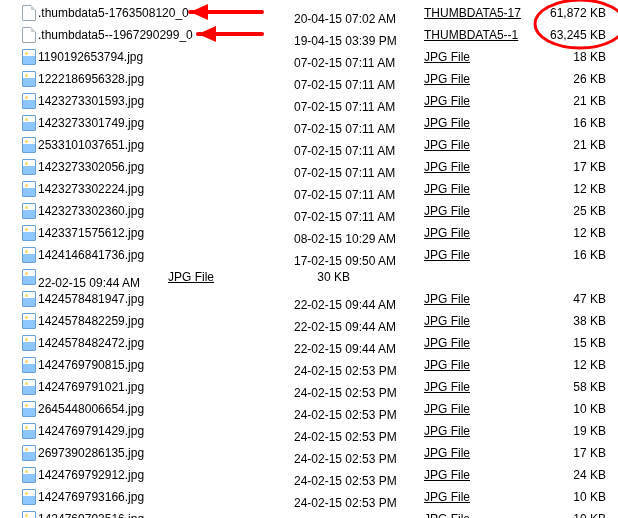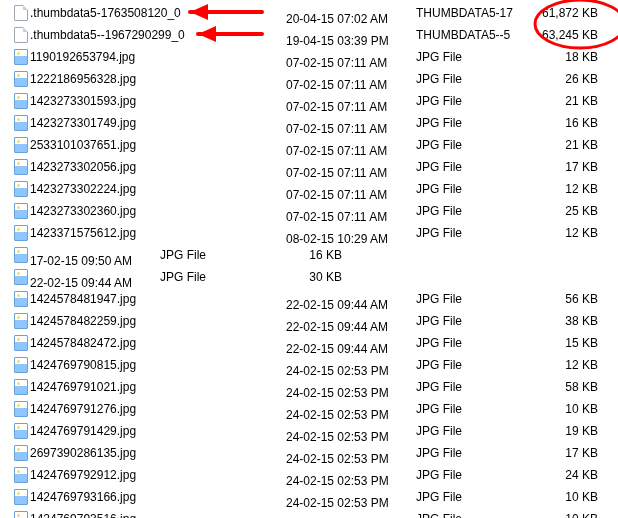--- a/index.html
+++ b/index.html
@@ -13,21 +13,21 @@
       overflow: hidden;
       position: relative;
     }
     .file-list {
       padding-top: 2px;
     }
     .file-row {
       display: flex;
       align-items: center;
       height: 22px;
-      padding-left: 12px;
+      padding-left: 20px;
       white-space: nowrap;
     }
     .col-icon {
       width: 18px;
       flex: 0 0 18px;
       display: flex;
       align-items: center;
       justify-content: center;
     }
     .col-name {
@@ -40,20 +40,21 @@
     .col-date {
       width: 130px;
       flex: 0 0 130px;
       overflow: hidden;
       margin-top: 12px;
     }
     .col-type {
       width: 108px;
       flex: 0 0 108px;
       overflow: hidden;
+      text-decoration: underline;
     }
     .col-size {
       width: 80px;
       flex: 0 0 80px;
       text-align: right;
       padding-right: 6px;
     }
     
     .icon-file {
       width: 14px; height: 16px;
@@ -105,21 +106,21 @@
       <span class="col-date">20-04-15 07:02 AM</span>
       <span class="col-type">THUMBDATA5-17</span>
       <span class="col-size">61,872 KB</span>
     </div>
     <div class="file-row">
       <span class="col-icon">
         <span class="icon-file"></span>
       </span>
       <span class="col-name">.thumbdata5--1967290299_0</span>
       <span class="col-date">19-04-15 03:39 PM</span>
-      <span class="col-type">THUMBDATA5--5</span>
+      <span class="col-type">THUMBDATA5--1</span>
       <span class="col-size">63,245 KB</span>
     </div>
     <div class="file-row">
       <span class="col-icon">
         <span class="icon-image"></span>
       </span>
       <span class="col-name">1190192653794.jpg</span>
       <span class="col-date">07-02-15 07:11 AM</span>
       <span class="col-type">JPG File</span>
       <span class="col-size">18 KB</span>
@@ -193,40 +194,41 @@
       </span>
       <span class="col-name">1423371575612.jpg</span>
       <span class="col-date">08-02-15 10:29 AM</span>
       <span class="col-type">JPG File</span>
       <span class="col-size">12 KB</span>
     </div>
     <div class="file-row">
       <span class="col-icon">
         <span class="icon-image"></span>
       </span>
+      <span class="col-name">1424146841736.jpg</span>
       <span class="col-date">17-02-15 09:50 AM</span>
       <span class="col-type">JPG File</span>
       <span class="col-size">16 KB</span>
     </div>
     <div class="file-row">
       <span class="col-icon">
         <span class="icon-image"></span>
       </span>
       <span class="col-date">22-02-15 09:44 AM</span>
       <span class="col-type">JPG File</span>
       <span class="col-size">30 KB</span>
     </div>
     <div class="file-row">
       <span class="col-icon">
         <span class="icon-image"></span>
       </span>
       <span class="col-name">1424578481947.jpg</span>
       <span class="col-date">22-02-15 09:44 AM</span>
       <span class="col-type">JPG File</span>
-      <span class="col-size">56 KB</span>
+      <span class="col-size">47 KB</span>
     </div>
     <div class="file-row">
       <span class="col-icon">
         <span class="icon-image"></span>
       </span>
       <span class="col-name">1424578482259.jpg</span>
       <span class="col-date">22-02-15 09:44 AM</span>
       <span class="col-type">JPG File</span>
       <span class="col-size">38 KB</span>
     </div>
@@ -254,21 +256,21 @@
       </span>
       <span class="col-name">1424769791021.jpg</span>
       <span class="col-date">24-02-15 02:53 PM</span>
       <span class="col-type">JPG File</span>
       <span class="col-size">58 KB</span>
     </div>
     <div class="file-row">
       <span class="col-icon">
         <span class="icon-image"></span>
       </span>
-      <span class="col-name">1424769791276.jpg</span>
+      <span class="col-name">2645448006654.jpg</span>
       <span class="col-date">24-02-15 02:53 PM</span>
       <span class="col-type">JPG File</span>
       <span class="col-size">10 KB</span>
     </div>
     <div class="file-row">
       <span class="col-icon">
         <span class="icon-image"></span>
       </span>
       <span class="col-name">1424769791429.jpg</span>
       <span class="col-date">24-02-15 02:53 PM</span>

